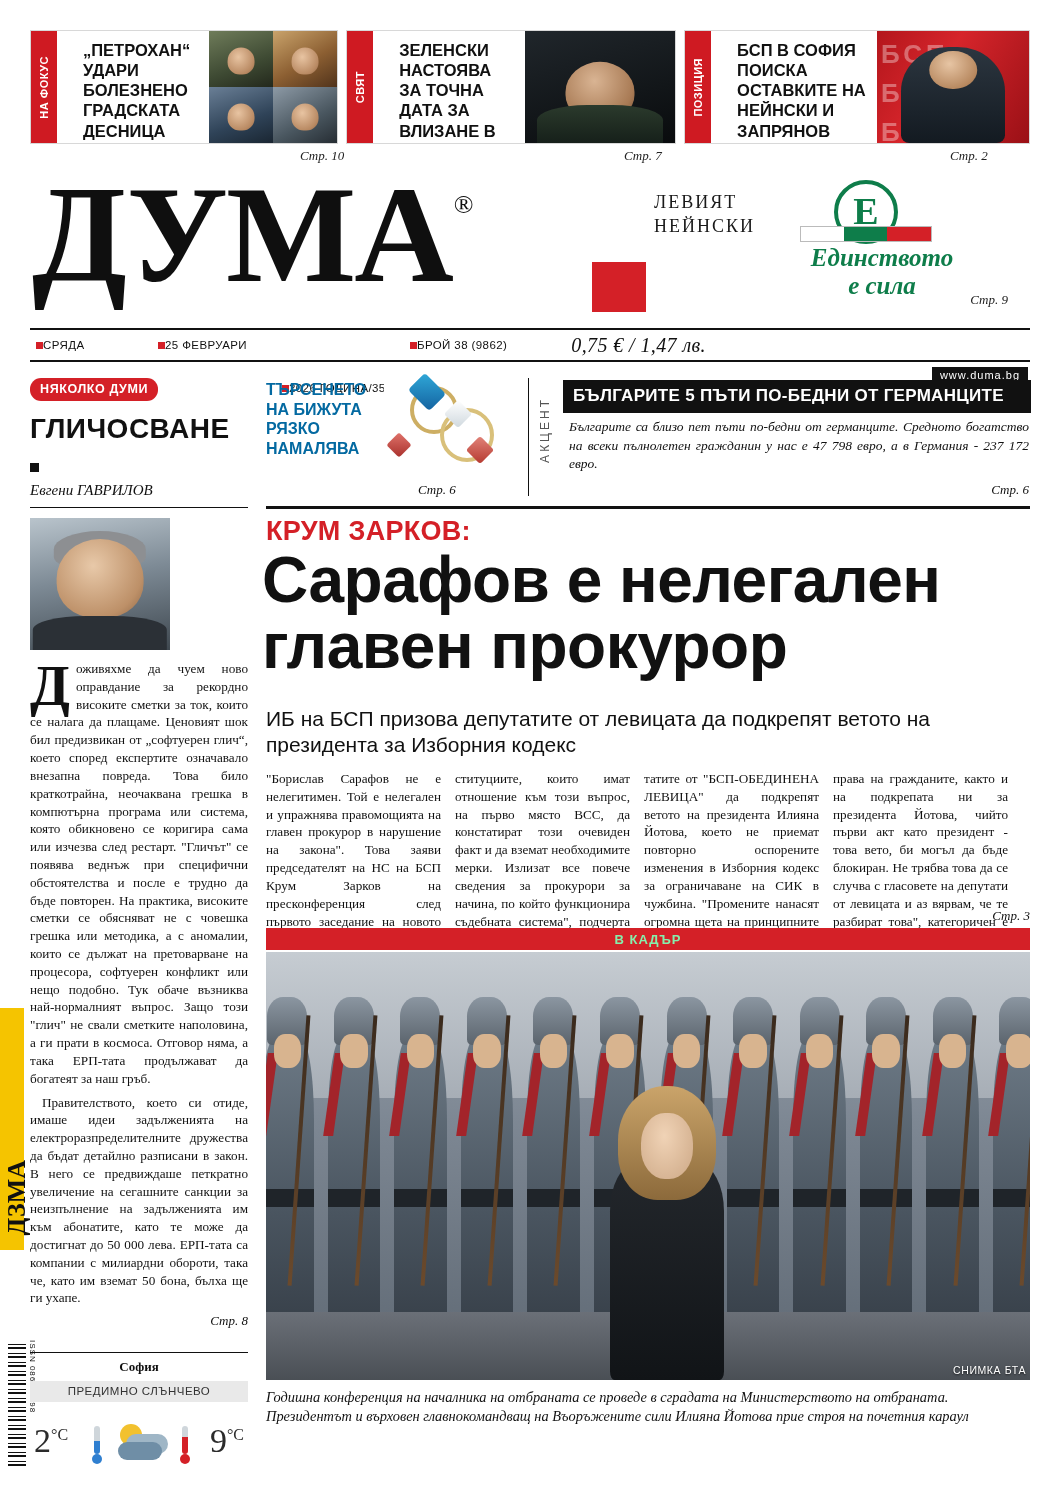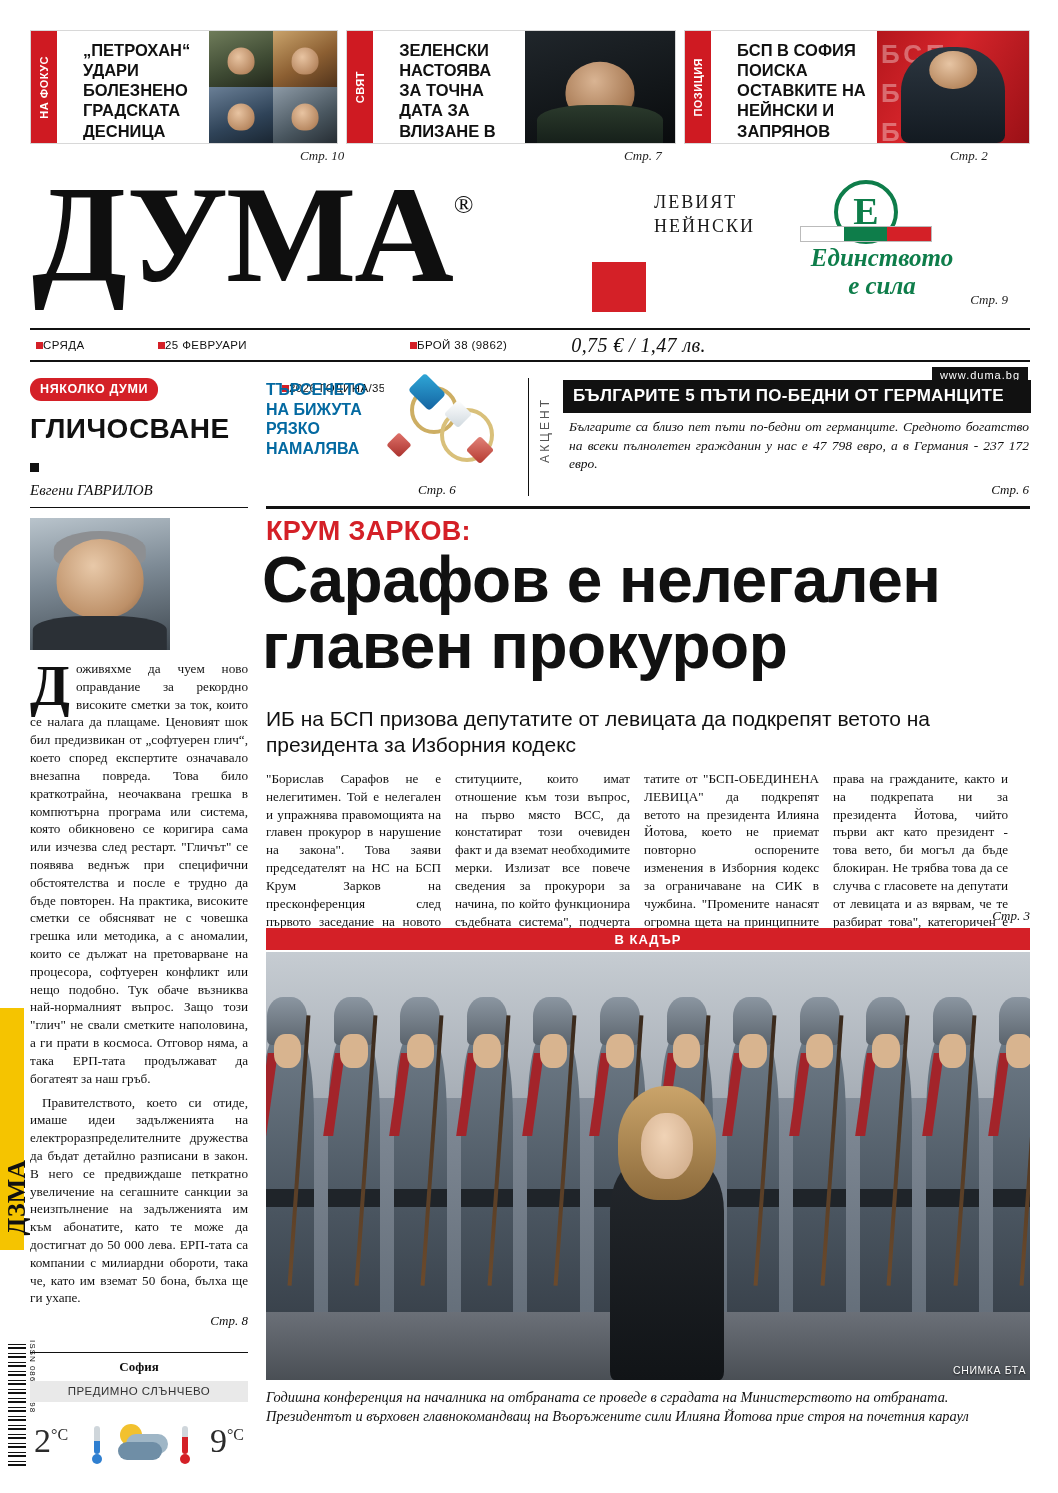--- a/index.html
+++ b/index.html
@@ -697,21 +697,21 @@
   }
 
   
   .vkadar-bar {
     position: absolute;
     left: 266px;
     top: 928px;
     width: 764px;
     height: 22px;
     background: #d42027;
-    color: #ffffff;
+    color: #86efac;
     font-family: "Liberation Sans", sans-serif;
     font-weight: bold;
     font-size: 13px;
     letter-spacing: 1px;
     display: flex;
     align-items: center;
     justify-content: center;
   }
   .main-photo {
     position: absolute;

